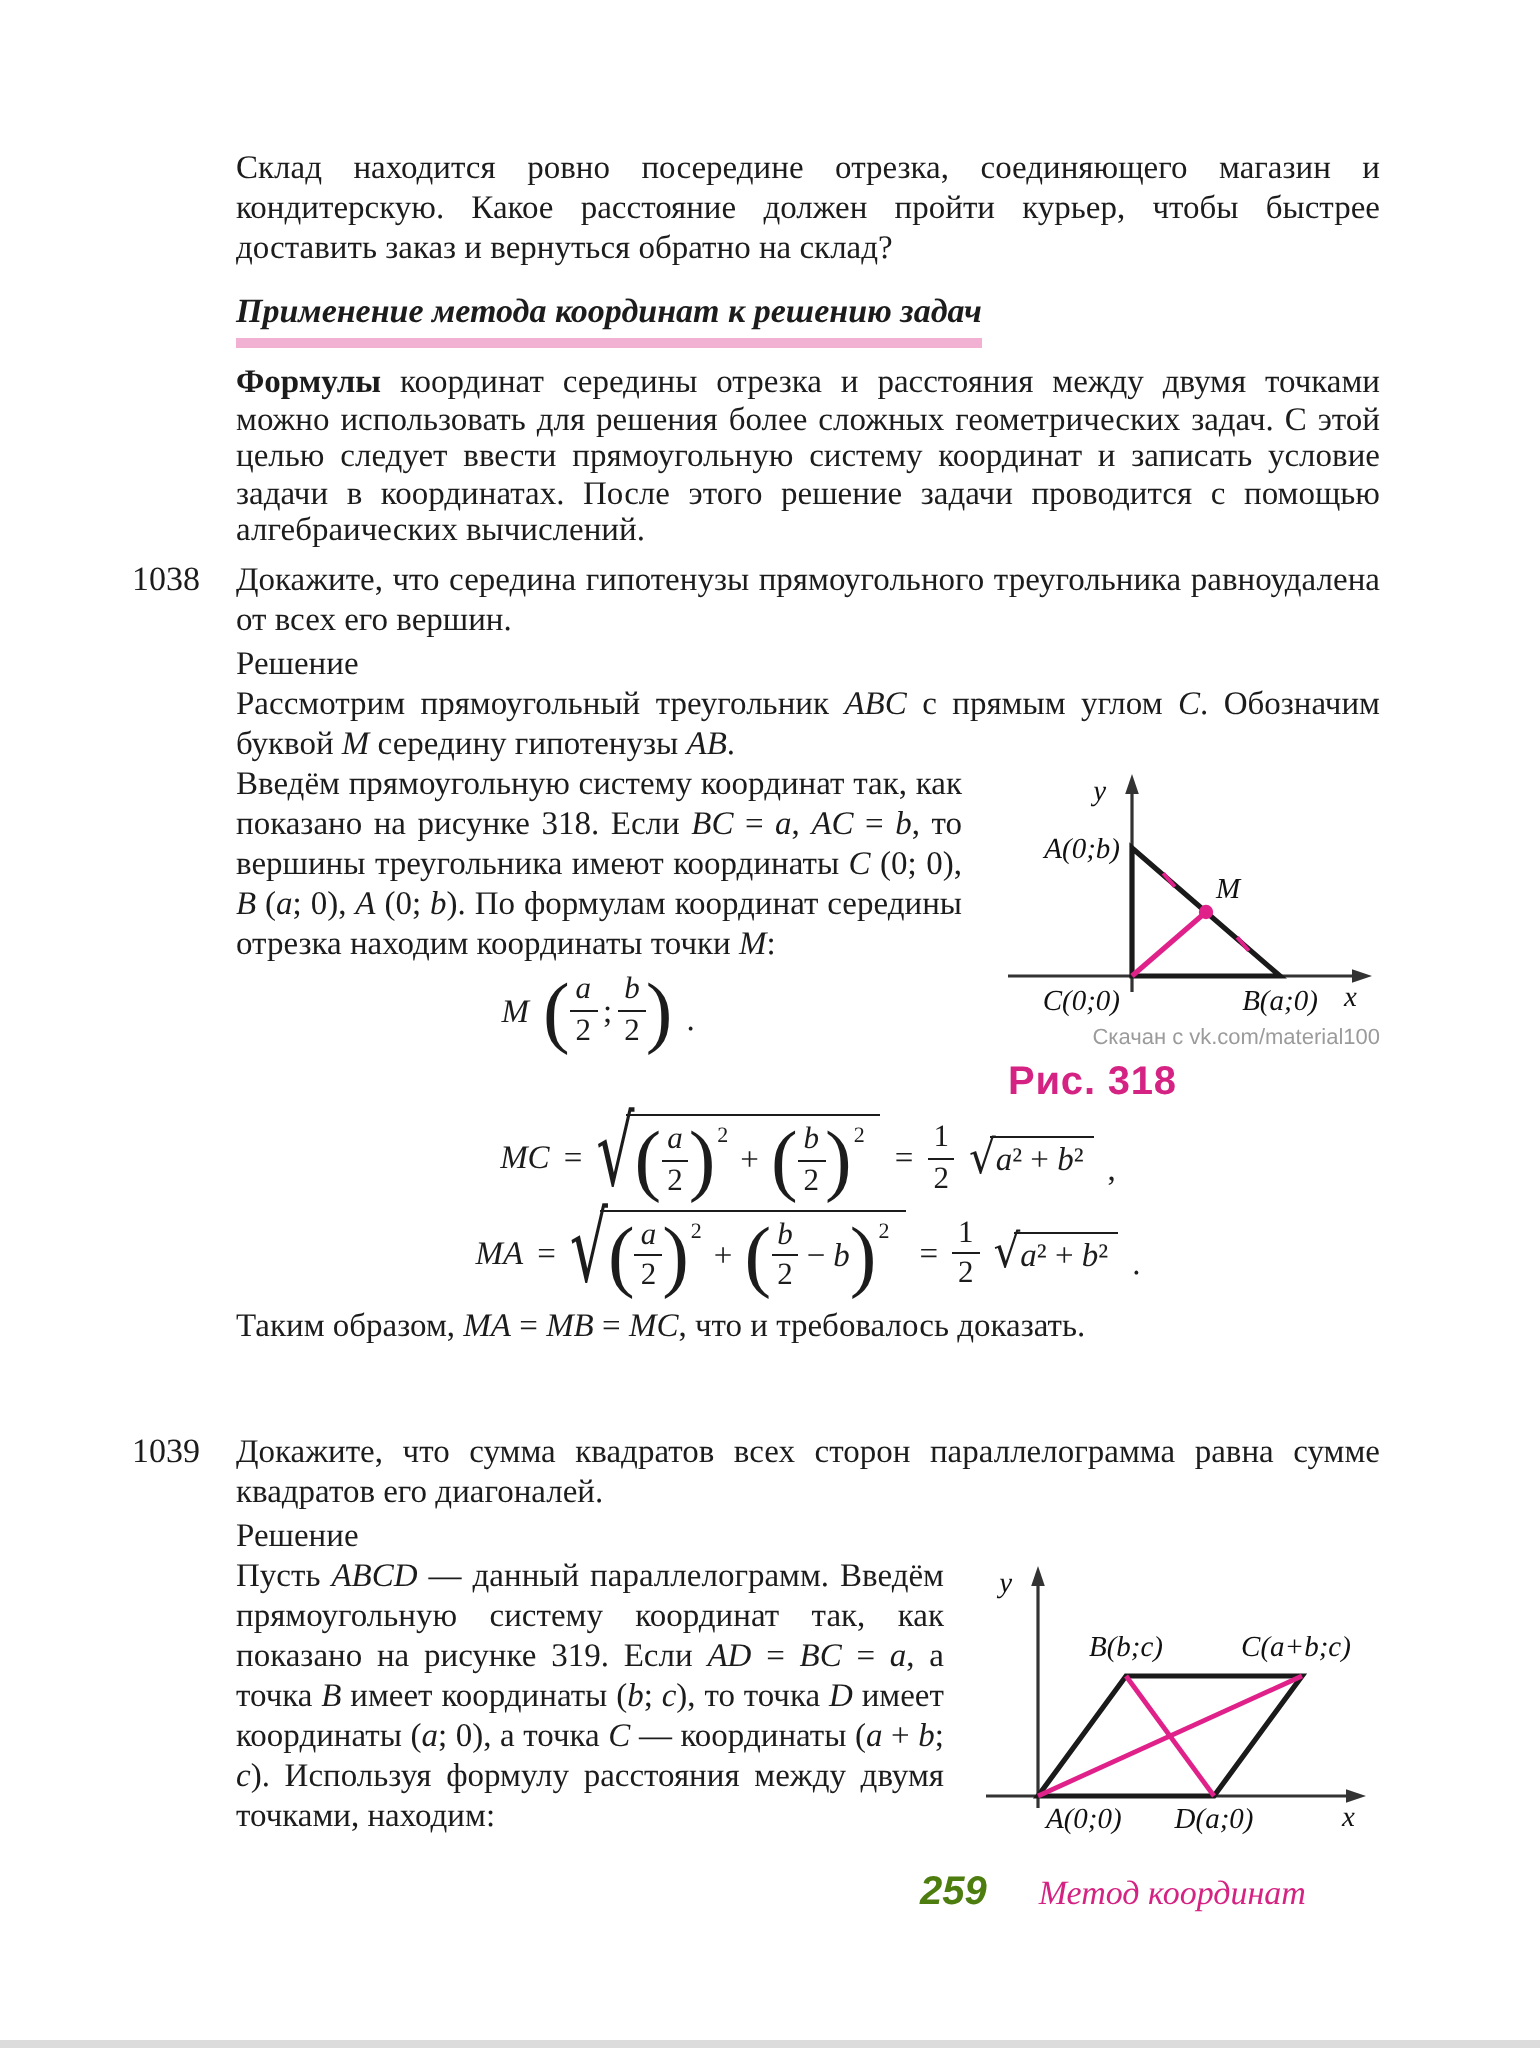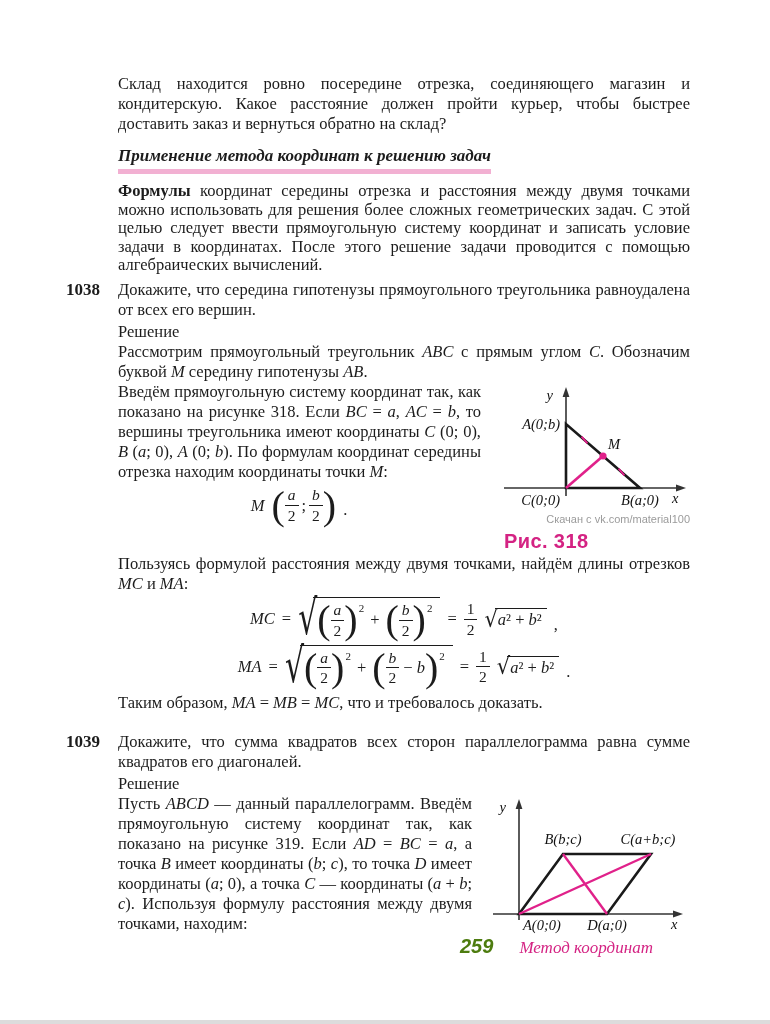--- a/index.html
+++ b/index.html
@@ -19,21 +19,21 @@
   .section-heading {
     margin:9px 0 0 0; font-size:17px; font-weight:bold; line-height:25px;
   }
   .heading-underline {
     display:inline-block; border-bottom:5px solid #f2b0d2; padding-bottom:1px;font-style:italic;
   }
   .tight { line-height:18.5px;font-family:Liberation Serif, serif; }
 
   .problem { position:relative; margin-top:5px; }
   .pnum {
-    position:absolute; left:-52px; top:0; font-weight:bold; font-size:17px;text-align:right;
+    position:absolute; left:-52px; top:0; font-weight:normal; font-size:17px;text-align:right;
   }
   .sol-label { font-weight:normal; margin-top:2px; }
 
   
   .fig { float:right; margin:2px 0 2px 13px; }
   .fig-318 { width:196px; }
   .fig-319 { width:205px; }
   figure { padding:0; }
   .watermark {
     font-family:"Liberation Sans", sans-serif; font-size:11px; line-height:13px;
@@ -136,21 +136,20 @@
             </span>
             <span class="bigp">)</span>
           </span>
           <span class="tail">.</span>
       </div>
       <div class="clear"></div>
     </div>
   </div>
 
   <div class="abs-block block-b">
-    <p>Пользуясь формулой расстояния между двумя точками, найдём длины отрезков <i>MC</i> и <i>MA</i>:</p>
 
     <div class="disp mt4">
       <span class="it">MC</span>
       <span class="op">=</span>
       <span class="sqrt sqrt-lg">
         <span class="sign">√</span>
         <span class="sqrt-body">
           <span class="pterm">
               <span class="bigp">(</span>
               <span class="frac">
@@ -222,21 +221,21 @@
           <span class="sign">√</span>
           <span class="sqrt-body"><i>a</i>² + <i>b</i>²</span>
         </span>
       <span class="tail">.</span>
     </div>
 
     <p class="mt4">Таким образом, <i>MA</i> = <i>MB</i> = <i>MC</i>, что и требовалось доказать.</p>
   </div>
 
   <div class="abs-block block-c">
-    <div class="problem" style="margin-top:16px;">
+    <div class="problem" style="margin-top:0;">
       <span class="pnum">1039</span>
       <p>Докажите, что сумма квадратов всех сторон параллелограмма равна сумме квадратов его диагоналей.</p>
     </div>
 
     <div class="sol-label mt4">Решение</div>
 
     <div>
       <figure class="fig fig-319">
         <svg width="205" height="140" viewBox="0 0 205 140">
           <line x1="8" y1="118" x2="190" y2="118" stroke="#333" stroke-width="1.6"></line>

